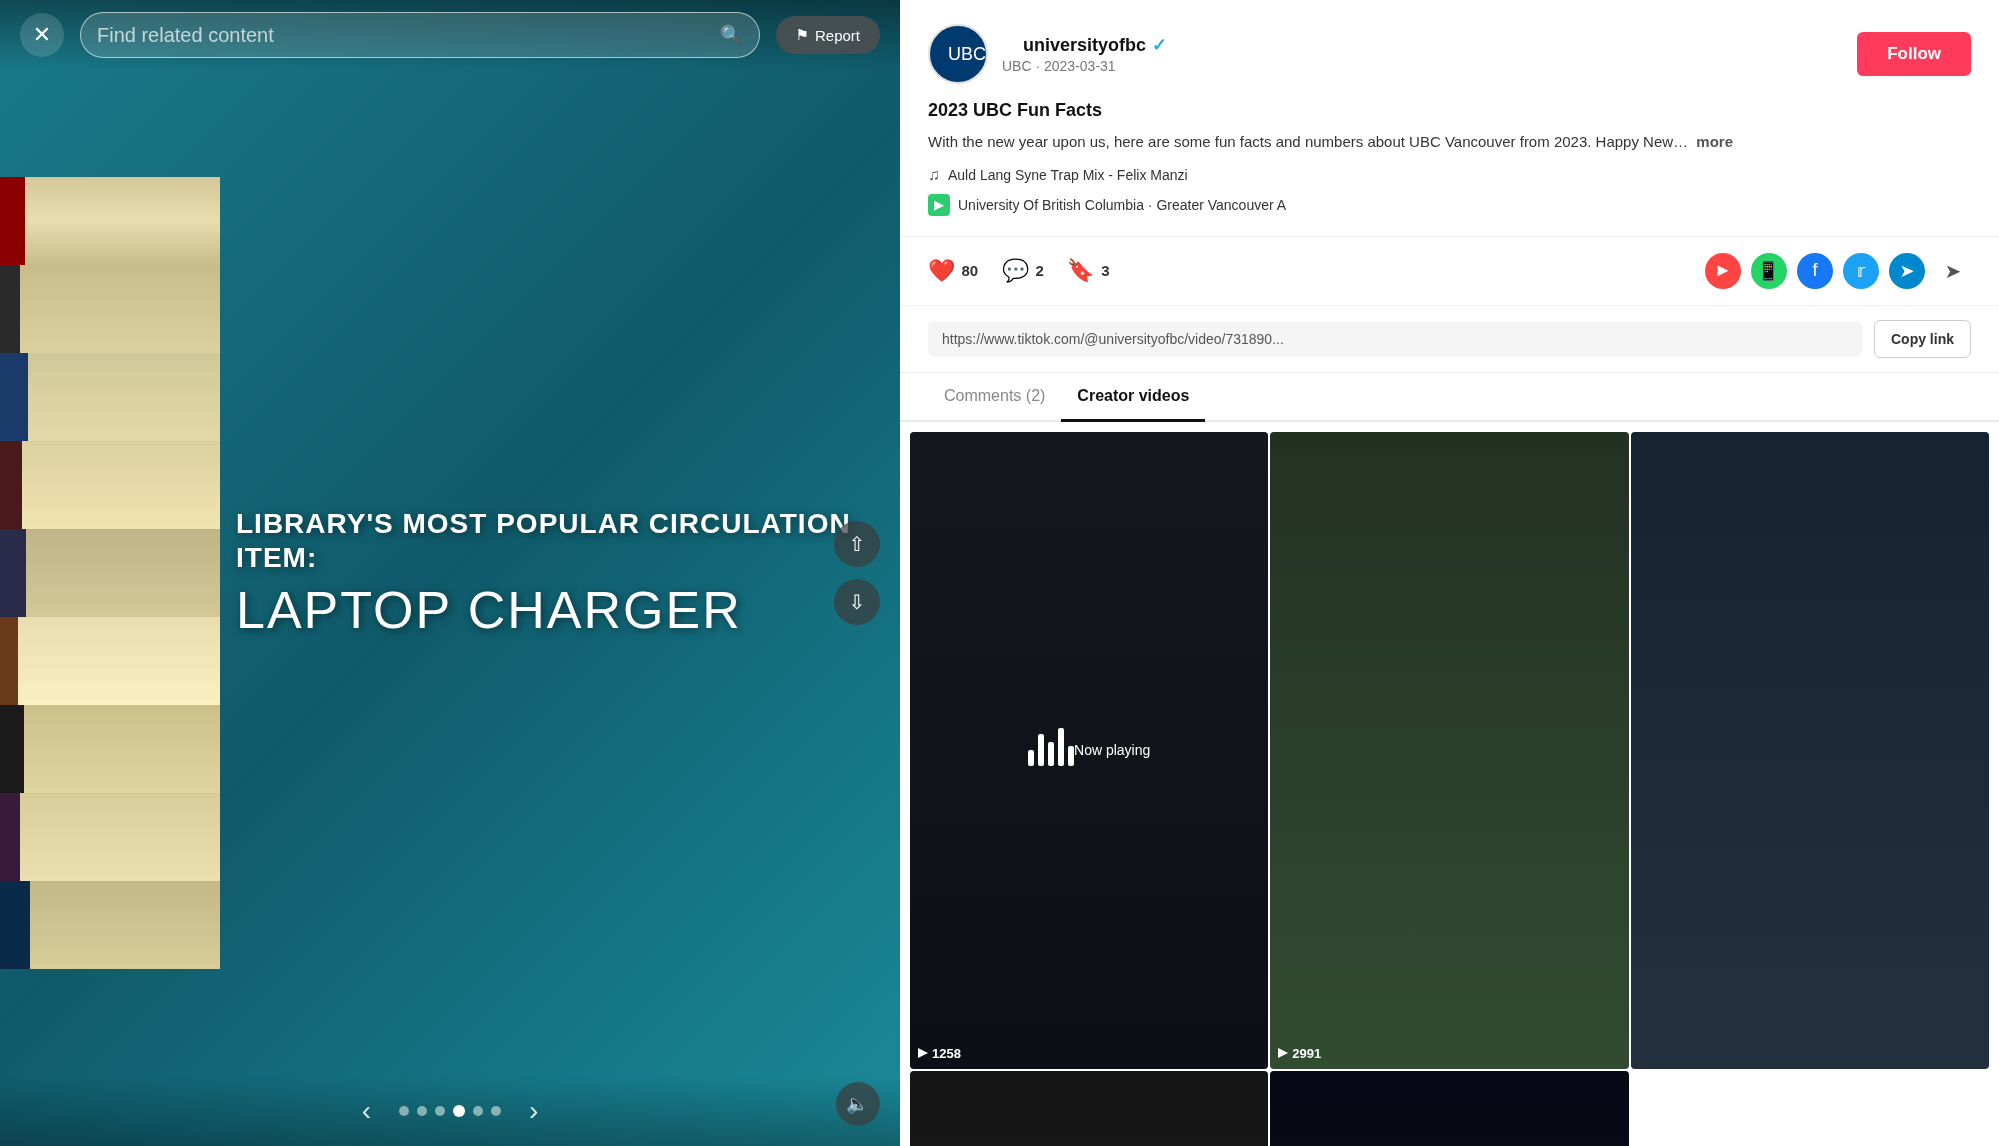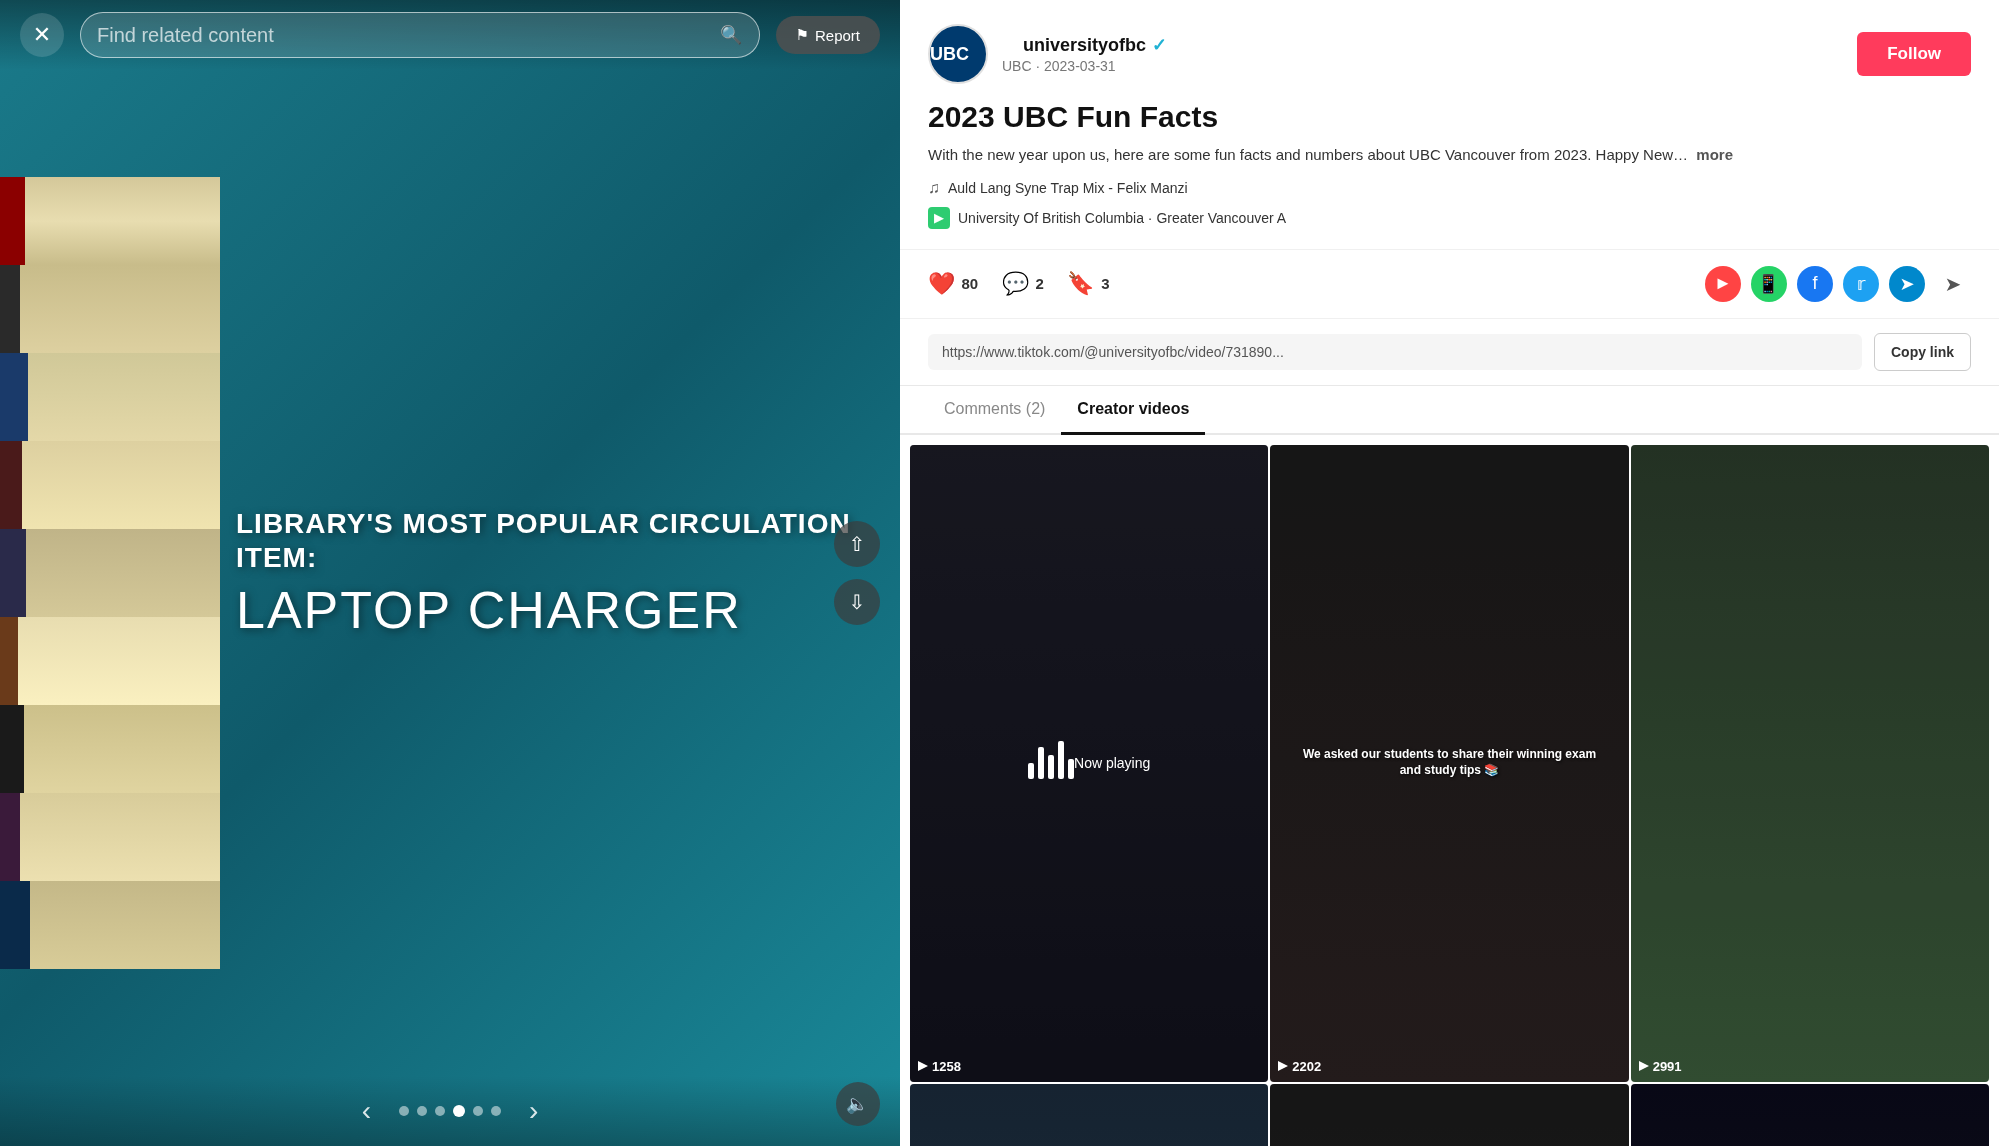--- a/index.html
+++ b/index.html
@@ -293,23 +293,23 @@
       gap: 14px;
     }
 
     .avatar {
       width: 60px;
       height: 60px;
       border-radius: 50%;
       background: #003a6e;
       display: flex;
       align-items: center;
-      justify-content: flex-start;
-      color: white;
-      font-weight: 700;
+      justify-content: flex-end;
+      color: white;
+      font-weight: 400;
       font-size: 18px;
       flex-shrink: 0;
       border: 2px solid #e0e0e0;
     }
 
     .profile-name-area {}
     .profile-name {
       display: flex;
       align-items: center;
       gap: 6px;
@@ -334,21 +334,21 @@
       border: none;
       border-radius: 6px;
       padding: 12px 30px;
       font-size: 17px;
       font-weight: 600;
       cursor: pointer;
     }
 
     
     .post-title {
-      font-size: 30px;
+      font-size: 18px;
       font-weight: 800;
       color: #111;
       margin-bottom: 10px;
     }
 
     .post-description {
       font-size: 15px;
       color: #333;
       line-height: 1.5;
       margin-bottom: 12px;
@@ -753,28 +753,20 @@
           <div class="audio-bar" style="height:20px"></div>
         </div>
         <div class="now-playing-text">Now playing</div>
       </div>
       <div class="video-play-count">
         <span class="play-icon-sm"></span>
         <span>1258</span>
       </div>
     </div>
 
-    <div class="video-thumb thumb-2">
-      <div class="video-overlay"></div>
-      <div class="thumb-text-overlay center">We asked our students to share their winning exam and study tips 📚</div>
-      <div class="video-play-count">
-        <span class="play-icon-sm"></span>
-        <span>2202</span>
-      </div>
-    </div>
 
     <div class="video-thumb thumb-3">
       <div class="video-overlay"></div>
       <div class="video-play-count">
         <span class="play-icon-sm"></span>
         <span>2991</span>
       </div>
     </div>
 
     <div class="video-thumb thumb-4">

